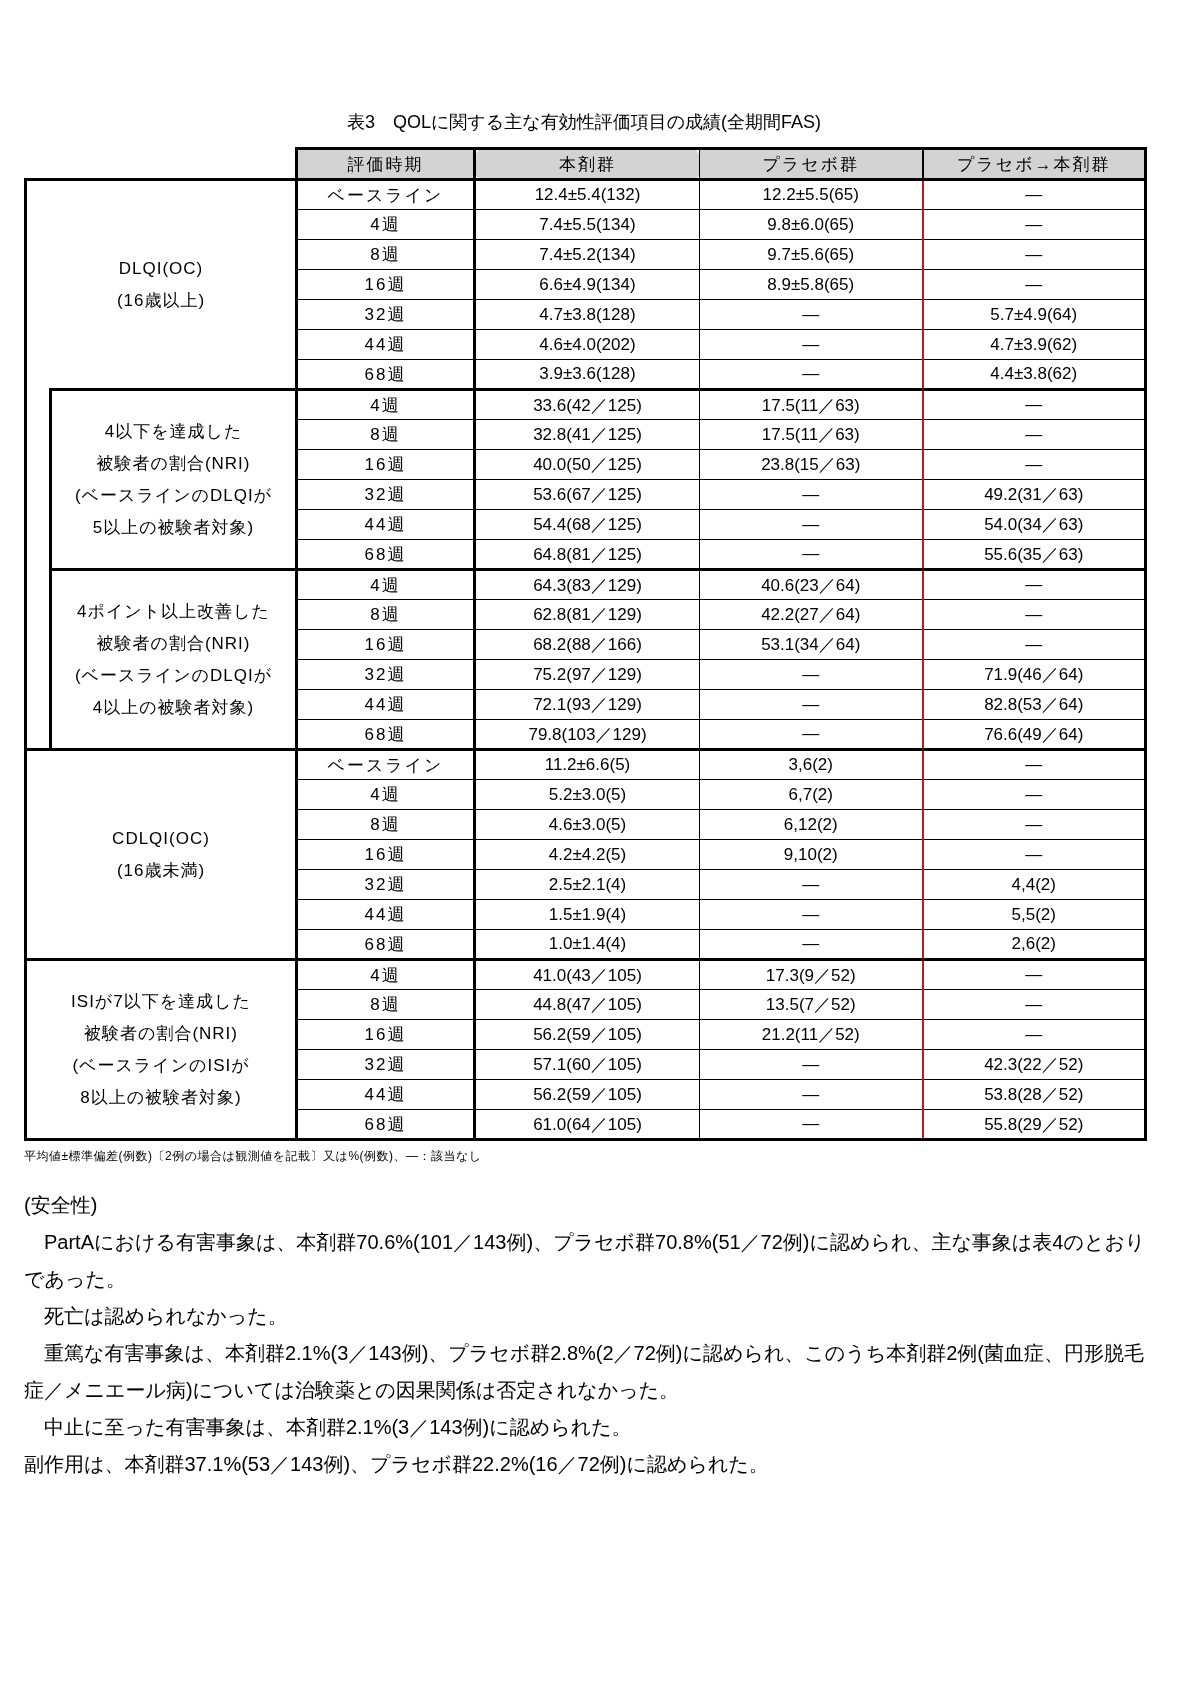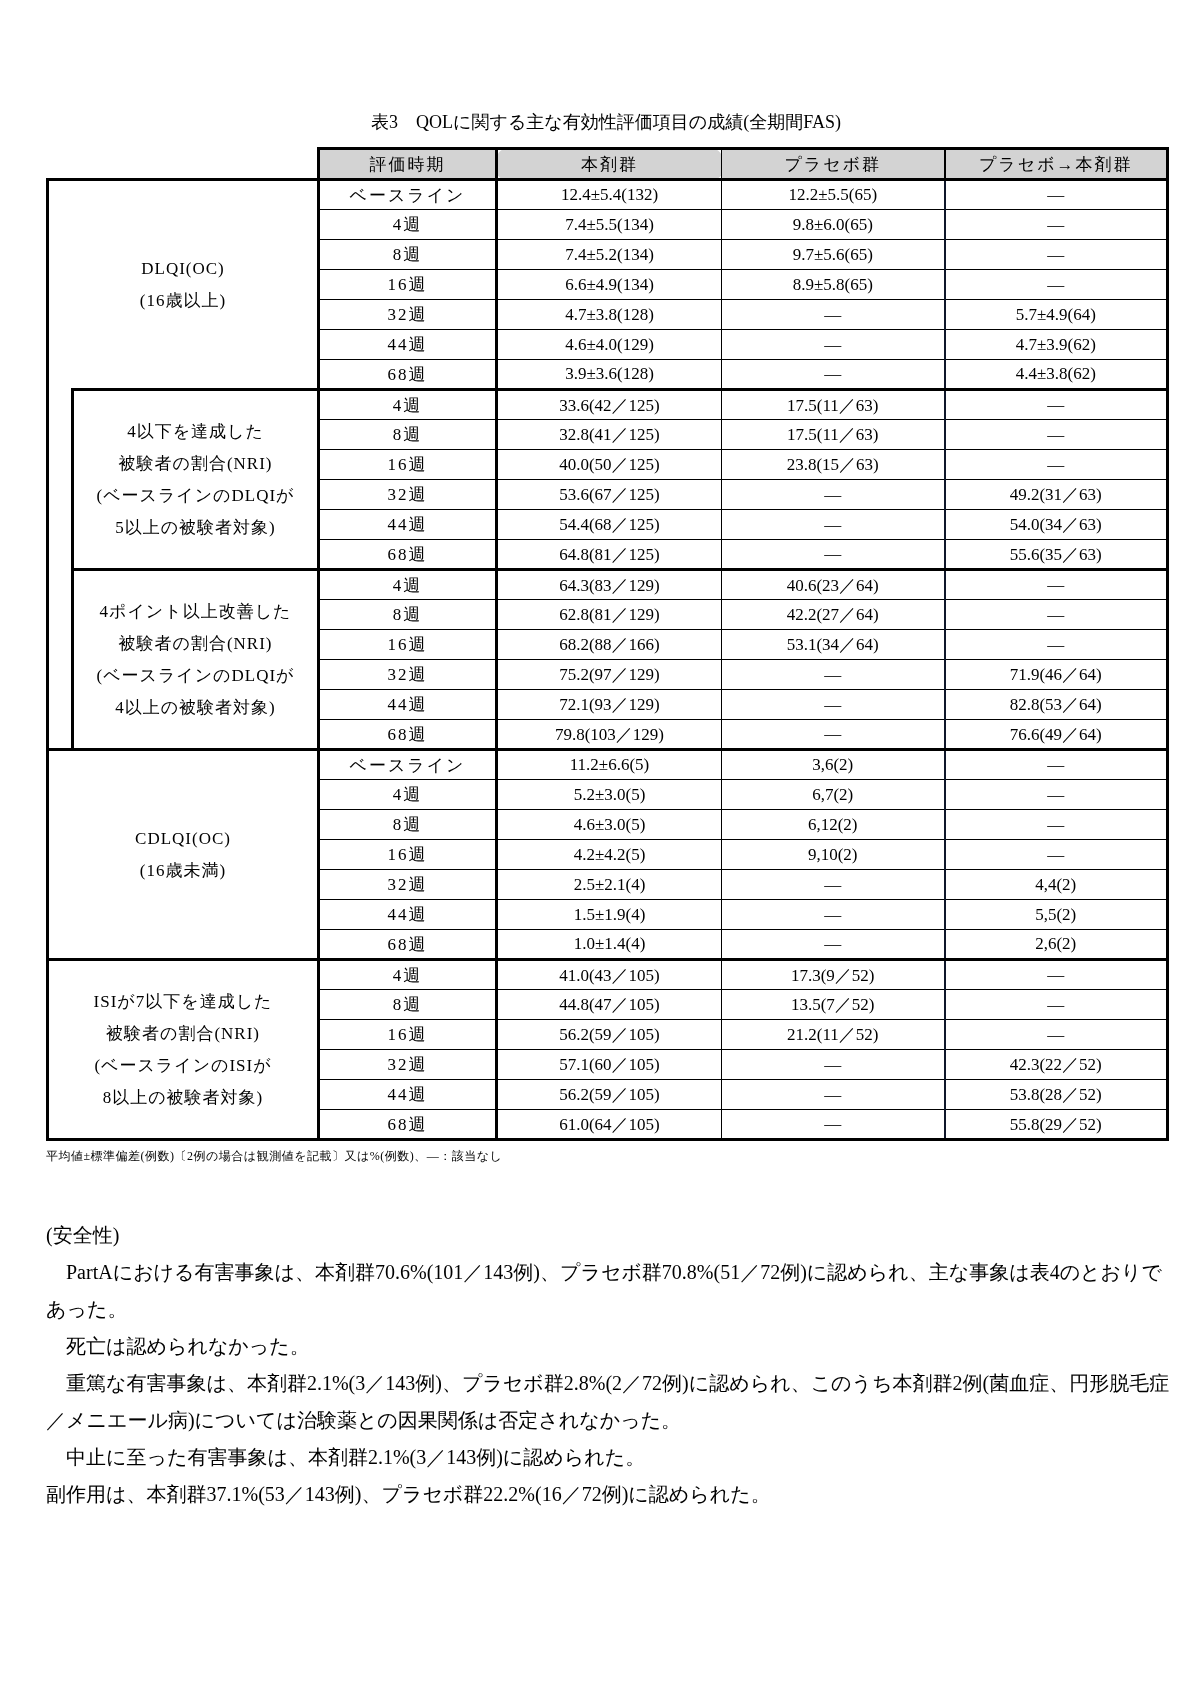--- a/index.html
+++ b/index.html
@@ -2,23 +2,23 @@
 <html><head>
 <meta charset="utf-8">
 <style>
   html,body { margin:0; padding:0; background:#ffffff; }
   .page {
     position:relative;
     width:965px;
     min-height:1695px;
     background:#ffffff;
     color:#000;
-    font-family:Liberation Serif, serif;
+    font-family:Liberation Sans, sans-serif;
     box-sizing:border-box;
-    padding:110px 28px 40px 46px;
+    padding:110px 28px 40px 24px;
   }
   .title {
     width:1120px;
     text-align:center;
     font-size:18px;
     margin:0 0 13px 0;
     white-space:nowrap;
   }
   table.results {
     border-collapse:collapse;
@@ -43,21 +43,21 @@
     letter-spacing:2px;
   }
   th.h1 { border-left:3px solid #000; border-right:3px solid #000; }
   th.h2 { border-right:1px solid #000;border-radius:9px; }
   th.h3 { border-right:2px solid #000; }
   th.h4 { border-right:3px solid #000; }
   td.corner { border:none; background:#fff; }
   
   td.time { border-left:3px solid #000; border-right:3px solid #000; border-top:1px solid #000; letter-spacing:2px; }
   td.v1   { border-right:1px solid #000; border-top:1px solid #000; }
-  td.v2   { border-right:2px solid #0f172a; border-top:1px solid #000; }
+  td.v2   { border-right:2px solid #b91c1c; border-top:1px solid #000; }
   td.v3   { border-right:3px solid #000; border-top:1px solid #000; }
   
   td.label {
     white-space:pre-line;
     line-height:32px;
     letter-spacing:1px;
   }
   td.label.outer { border:3px solid #000; }
   td.label.outer.no-bottom { border-bottom:none; }
   td.label.nested { border:3px solid #000; }
@@ -69,21 +69,21 @@
   }
   tr.gtop td { border-top:3px solid #000; }
   tr.gtop td.strip { border-top:none; }
   tr.last td { border-bottom:3px solid #000; }
   .footnote {
     width:1120px;
     font-size:12px;
     margin:7px 0 0 0;
     letter-spacing:0.5px;
   }
-  .safety { margin-top:52px; width:1125px; }
+  .safety { margin-top:22px; width:1125px; }
   .safety-heading {
     font-size:20px;
     margin:0 0 8px 0;
   }
   .safety p {
     font-size:20px;
     line-height:37px;
     margin:0;
     text-align:left;
   }
@@ -139,21 +139,21 @@
           <td class="v3">—</td>
         </tr>
         <tr>
           <td class="time">32週</td>
           <td class="v1">4.7±3.8(128)</td>
           <td class="v2">—</td>
           <td class="v3">5.7±4.9(64)</td>
         </tr>
         <tr>
           <td class="time">44週</td>
-          <td class="v1">4.6±4.0(129)</td>
+          <td class="v1">4.6±4.0(202)</td>
           <td class="v2">—</td>
           <td class="v3">4.7±3.9(62)</td>
         </tr>
         <tr>
           <td class="time">68週</td>
           <td class="v1">3.9±3.6(128)</td>
           <td class="v2">—</td>
           <td class="v3">4.4±3.8(62)</td>
         </tr>
         <tr class="gtop">

